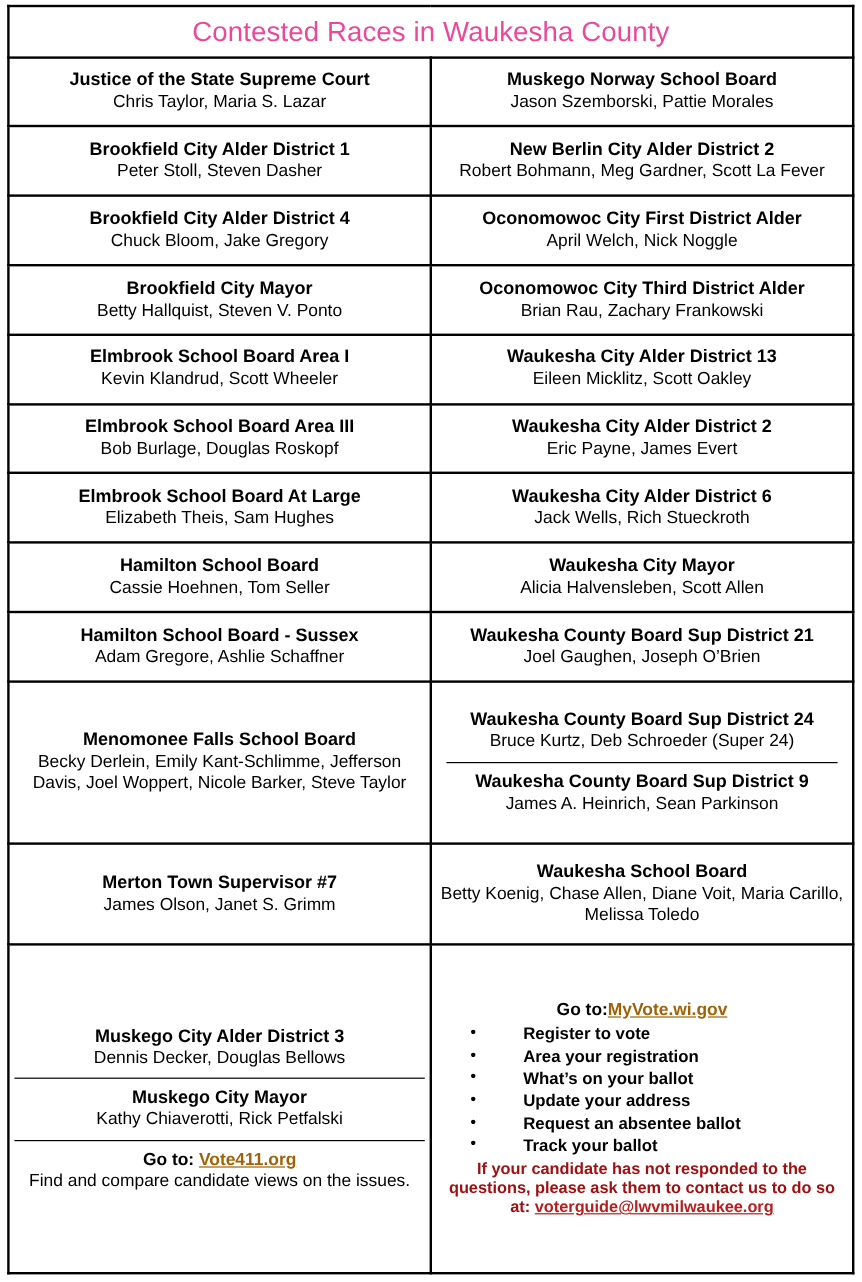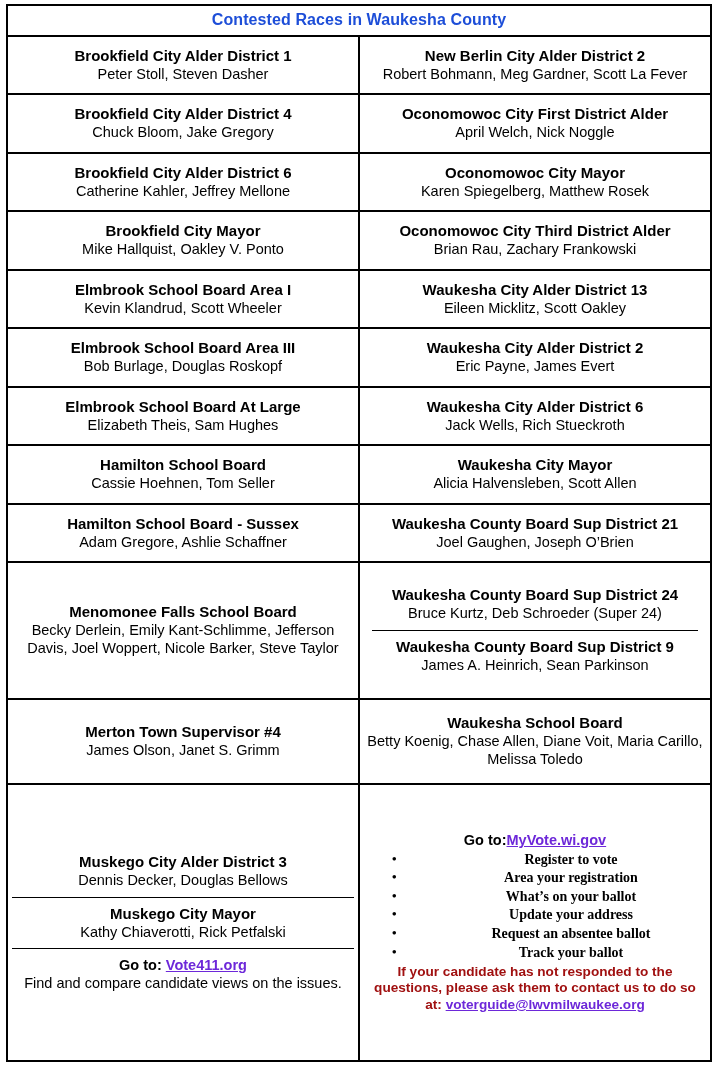--- a/index.html
+++ b/index.html
@@ -36,23 +36,23 @@
     vertical-align: middle;
     text-align: center;
   }
 
   td.title-cell {
     padding: 4px 4px 6px 4px;
     vertical-align: middle;
   }
 
   .doc-title {
-    color: #1d4ed8;
-    font-weight: bold;
-    font-size: 16px;
+    color: #ec4899;
+    font-weight: normal;
+    font-size: 23px;
     line-height: 1.15;
     letter-spacing: 0.1px;
   }
 
   .race-office {
     font-weight: bold;
     font-size: 15px;
     line-height: 1.2;
     margin-bottom: 1px;
   }
@@ -70,21 +70,21 @@
     padding-top: 7px;
   }
   .stack-block.inset + .stack-block.inset,
   .stack-block.inset {
     margin-left: 8px;
     margin-right: 8px;
     text-align: center;
   }
 
   .link {
-    color: #6d28d9;
+    color: #a16207;
     text-decoration: underline;
     font-weight: bold;
   }
 
   .note-lead {
     font-weight: bold;
     font-size: 14.5px;
     line-height: 1.25;
   }
   .note-body {
@@ -102,22 +102,21 @@
     font-weight: bold;
     font-size: 14.5px;
     line-height: 1.2;
     text-align: center;
     margin-bottom: 1px;
   }
   ul.info-list {
     list-style: none;
     margin: 0 0 2px 0;
     padding: 0 0 0 28px;
-    text-align: center;
-    font-family: Liberation Serif, serif;
+    text-align: left;
   }
   ul.info-list li {
     font-weight: bold;
     font-size: 14px;
     line-height: 1.33;
     position: relative;
     padding-left: 44px;
   }
   ul.info-list li::before {
     content: "\2022";
@@ -128,35 +127,45 @@
   }
   .info-warning {
     color: #A01010;
     font-weight: bold;
     font-size: 13.6px;
     line-height: 1.2;
     text-align: center;
     margin-top: 1px;
   }
   .info-warning .link {
-    color: #6d28d9;
+    color: #b91c1c;
   }
 </style>
 </head>
 <body>
 
 <div id="sheet">
   <table class="races">
     <tbody>
       <tr>
         <td class="title-cell" colspan="2">
           <div class="doc-title">Contested Races in Waukesha County</div>
         </td>
       </tr>
 
+      <tr>
+        <td>
+          <div class="race-office">Justice of the State Supreme Court</div>
+          <div class="race-candidates">Chris Taylor, Maria S. Lazar</div>
+        </td>
+        <td>
+          <div class="race-office">Muskego Norway School Board</div>
+          <div class="race-candidates">Jason Szemborski, Pattie Morales</div>
+        </td>
+      </tr>
 
       <tr>
         <td>
           <div class="race-office">Brookfield City Alder District 1</div>
           <div class="race-candidates">Peter Stoll, Steven Dasher</div>
         </td>
         <td>
           <div class="race-office">New Berlin City Alder District 2</div>
           <div class="race-candidates">Robert Bohmann, Meg Gardner, Scott La Fever</div>
         </td>
@@ -167,35 +176,25 @@
         <td>
           <div class="race-office">Brookfield City Alder District 4</div>
           <div class="race-candidates">Chuck Bloom, Jake Gregory</div>
         </td>
         <td>
           <div class="race-office">Oconomowoc City First District Alder</div>
           <div class="race-candidates">April Welch, Nick Noggle</div>
         </td>
       </tr>
 
-      <tr>
-        <td>
-          <div class="race-office">Brookfield City Alder District 6</div>
-          <div class="race-candidates">Catherine Kahler, Jeffrey Mellone</div>
-        </td>
-        <td>
-          <div class="race-office">Oconomowoc City Mayor</div>
-          <div class="race-candidates">Karen Spiegelberg, Matthew Rosek</div>
-        </td>
-      </tr>
 
       <tr>
         <td>
           <div class="race-office">Brookfield City Mayor</div>
-          <div class="race-candidates">Mike Hallquist, Oakley V. Ponto</div>
+          <div class="race-candidates">Betty Hallquist, Steven V. Ponto</div>
         </td>
         <td>
           <div class="race-office">Oconomowoc City Third District Alder</div>
           <div class="race-candidates">Brian Rau, Zachary Frankowski</div>
         </td>
       </tr>
 
       <tr>
         <td>
           <div class="race-office">Elmbrook School Board Area I</div>
@@ -263,21 +262,21 @@
           </div>
           <div class="stack-block inset">
             <div class="race-office">Waukesha County Board Sup District 9</div>
             <div class="race-candidates">James A. Heinrich, Sean Parkinson</div>
           </div>
         </td>
       </tr>
 
       <tr>
         <td>
-          <div class="race-office">Merton Town Supervisor #4</div>
+          <div class="race-office">Merton Town Supervisor #7</div>
           <div class="race-candidates">James Olson, Janet S. Grimm</div>
         </td>
         <td>
           <div class="race-office">Waukesha School Board</div>
           <div class="race-candidates">Betty Koenig, Chase Allen, Diane Voit, Maria Carillo, Melissa Toledo</div>
         </td>
       </tr>
 
       <tr>
         <td>

